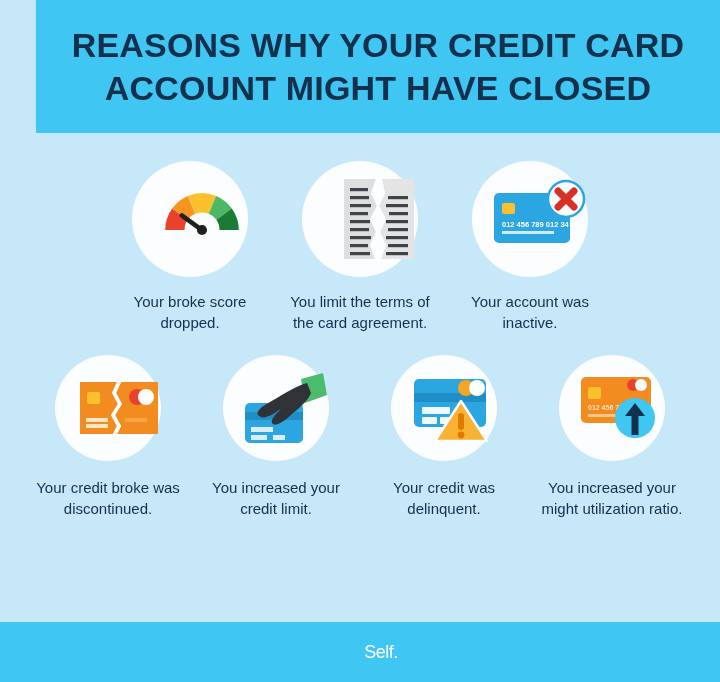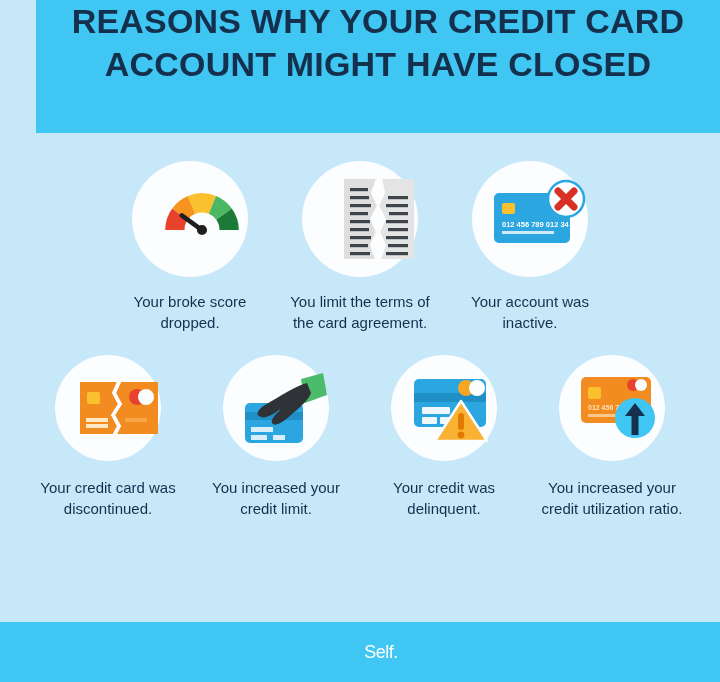--- a/index.html
+++ b/index.html
@@ -15,21 +15,21 @@
     background: #c7e8f9;
     display: flex;
     flex-direction: column;
   }
 
   
   .header {
     height: 133px;
     background: #3fc6f2;
     display: flex;
-    align-items: flex-start;
+    align-items: center;
     justify-content: center;
     flex: 0 0 auto;
     margin-left: 36px;
   }
   .header-title {
     color: #14304d;
     font-size: 34px;
     font-weight: bold;
     line-height: 43px;
     text-align: center;
@@ -190,21 +190,21 @@
             <path d="M44,6 L81,6 L81,58 L40,58 L44,50 L38,39 L45,28 L39,17 Z" fill="#f28b20"></path>
             <rect x="10" y="16" width="13" height="12" rx="2" fill="#fbc02d"></rect>
             <rect x="9" y="42" width="22" height="4" fill="#fde7c4"></rect>
             <rect x="9" y="48" width="22" height="4" fill="#fde7c4"></rect>
             <rect x="48" y="42" width="22" height="4" fill="#f7a845"></rect>
             <circle cx="60" cy="21" r="8" fill="#e8412c"></circle>
             <circle cx="69" cy="21" r="8" fill="#fbfdfe"></circle>
             <path d="M40,6 L35,17 L41,28 L34,39 L40,50 L36,58 L40,58 L44,50 L38,39 L45,28 L39,17 L44,6 Z" fill="#fbfdfe"></path>
           </svg>
         </div>
-        <div class="caption">Your credit card was discontinued.</div>
+        <div class="caption">Your credit broke was discontinued.</div>
       </div>
 
       <div class="cell">
         <div class="badge">
           <svg width="90" height="82" viewBox="0 0 90 82">
             <rect x="6" y="36" width="58" height="40" rx="5" fill="#2ba6e0"></rect>
             <rect x="6" y="45" width="58" height="8" fill="#1f8fc6"></rect>
             <rect x="12" y="60" width="22" height="5" fill="#d8eefa"></rect>
             <rect x="12" y="68" width="16" height="5" fill="#d8eefa"></rect>
             <rect x="34" y="68" width="12" height="5" fill="#d8eefa"></rect>
@@ -243,21 +243,21 @@
             <rect x="11" y="43" width="40" height="3" fill="#f8c78d"></rect>
             <circle cx="56" cy="14" r="6" fill="#e8412c"></circle>
             <circle cx="64" cy="14" r="6" fill="#fbfdfe"></circle>
             <circle cx="58" cy="47" r="20" fill="#3fc6f2"></circle>
             <g fill="#14304d">
               <rect x="54.5" y="42" width="7" height="22"></rect>
               <path d="M58,32 L68,45 L48,45 Z"></path>
             </g>
           </svg>
         </div>
-        <div class="caption">You increased your credit utilization ratio.</div>
+        <div class="caption">You increased your might utilization ratio.</div>
       </div>
 
     </div>
   </div>
 
   <div class="footer">
     <div class="logo">Self.</div>
   </div>
 
 </div>

